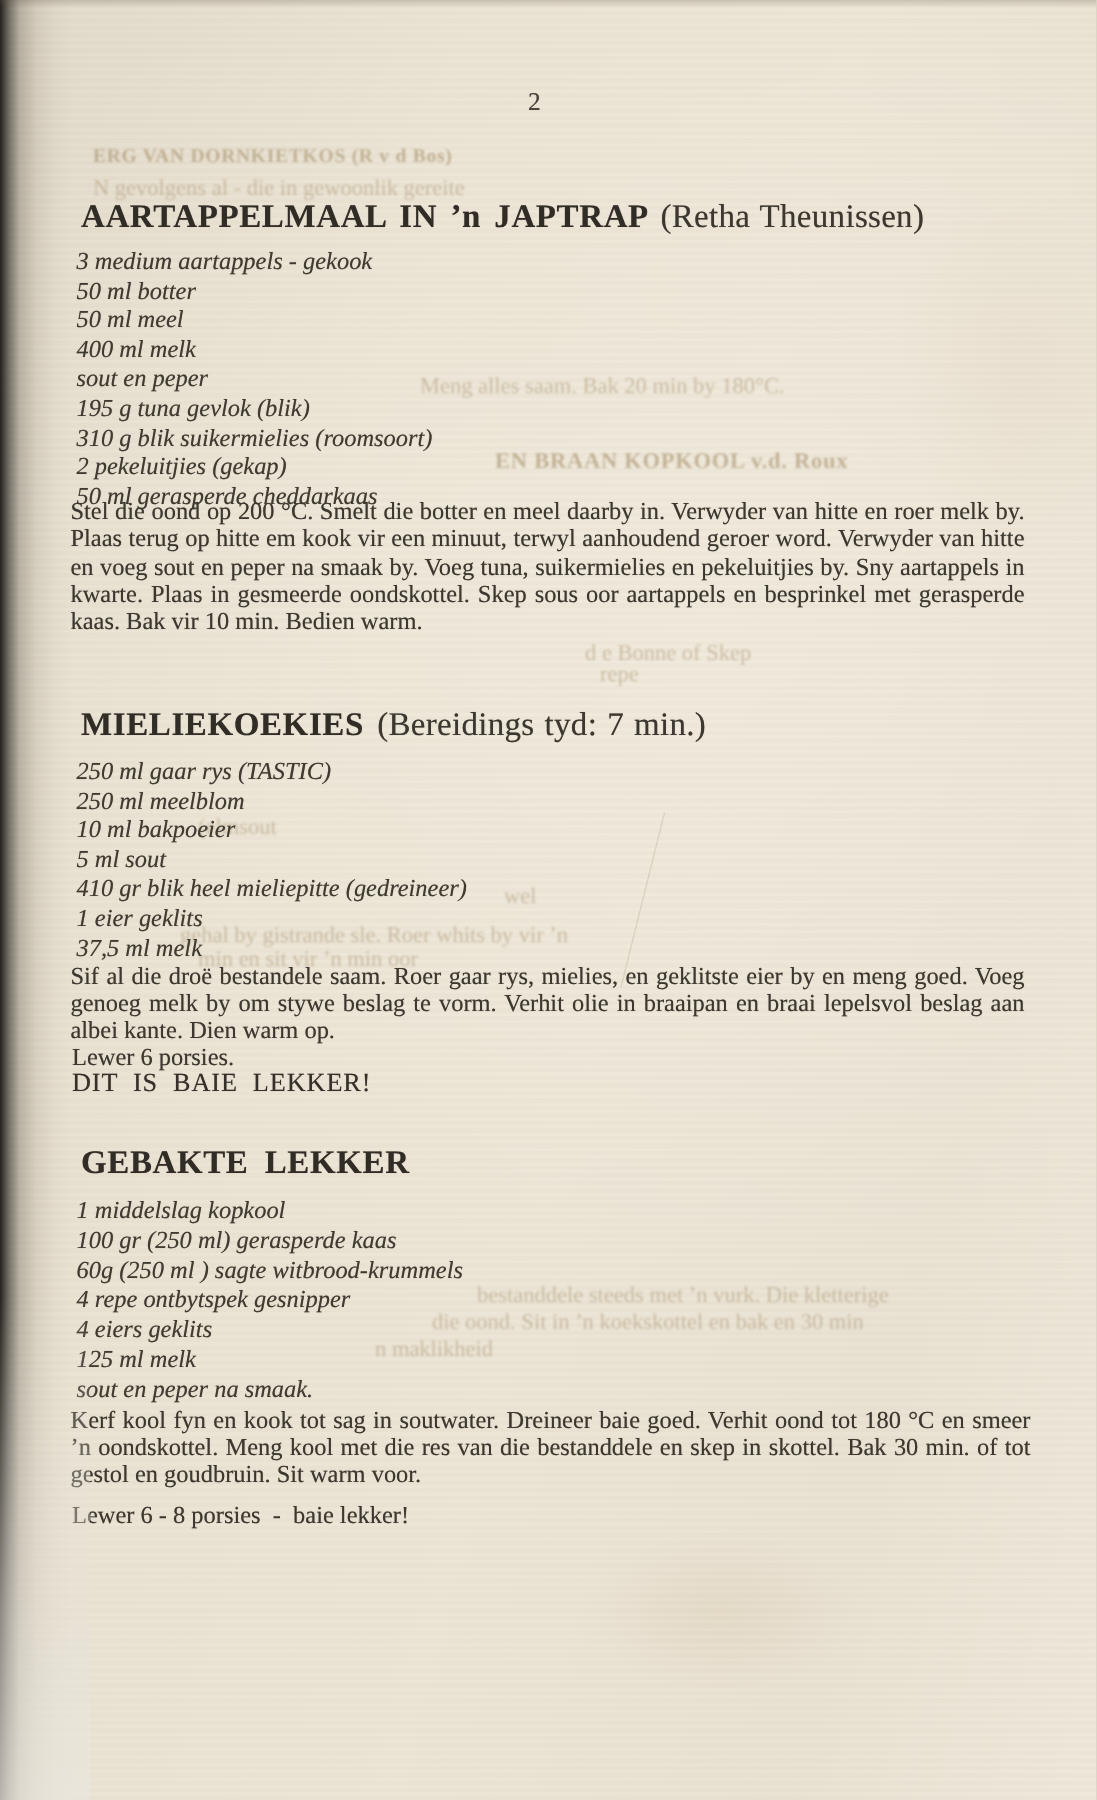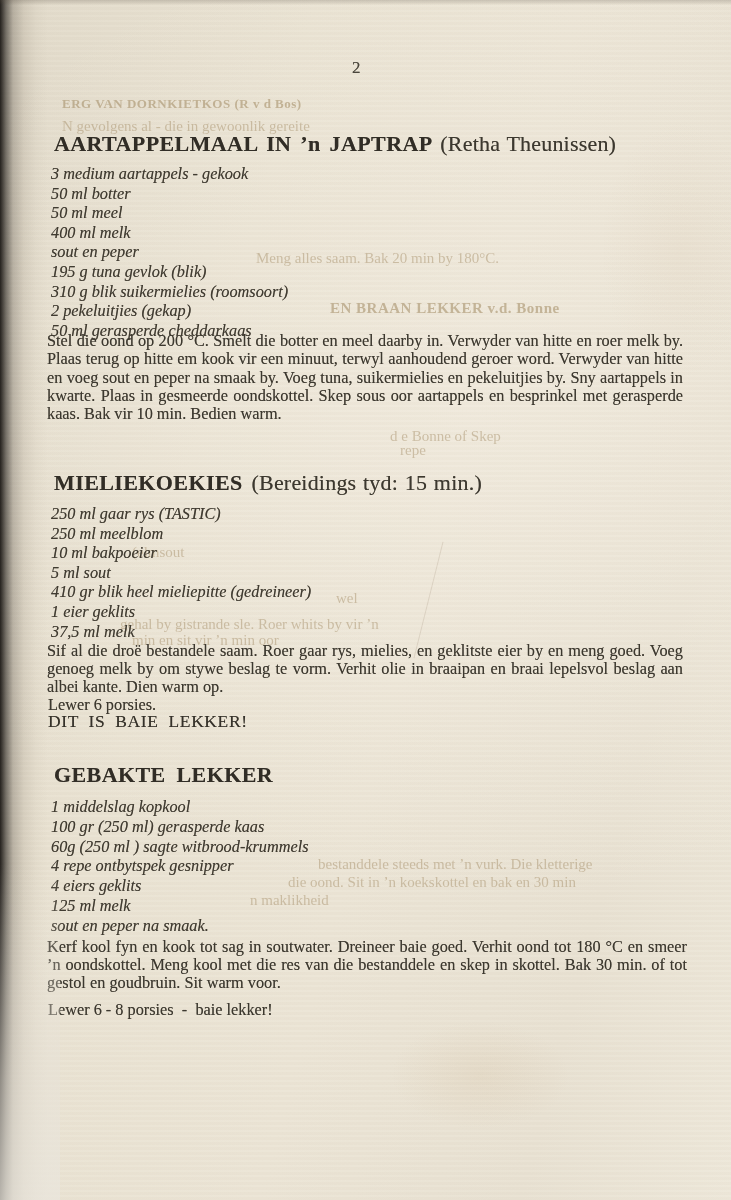--- a/index.html
+++ b/index.html
@@ -120,22 +120,22 @@
 
 <div class="page">
 
   <div class="stain-b"></div>
   <div class="stain-a"></div>
   <div class="crease"></div>
   <div class="texture"></div>
 
   <span class="ghost bold" style="left:62px;top:96px;">ERG VAN DORNKIETKOS  (R v d Bos)</span>
   <span class="ghost small" style="left:62px;top:118px;">N gevolgens al - die in gewoonlik gereite</span>
-  <span class="ghost small" style="left:256px;top:250px;text-align:center;">Meng alles saam. Bak 20 min by 180°C.</span>
-  <span class="ghost bold small" style="left:330px;top:300px;">EN BRAAN LEKKER  v.d. Bonne</span>
+  <span class="ghost small" style="left:280px;top:250px;text-align:center;">Meng alles saam. Bak 20 min by 180°C.</span>
+  <span class="ghost bold small" style="left:330px;top:300px;">EN BRAAN KOPKOOL  v.d. Roux</span>
   <span class="ghost small" style="left:390px;top:428px;">d e Bonne of Skep</span>
   <span class="ghost small" style="left:400px;top:442px;">repe</span>
   <span class="ghost small" style="left:132px;top:544px;">(elmsout</span>
   <span class="ghost small" style="left:336px;top:590px;">wel</span>
   <span class="ghost small" style="left:120px;top:616px;">gehal by gistrande sle. Roer whits by vir ’n</span>
   <span class="ghost small" style="left:132px;top:632px;">min en sit vir ’n min oor</span>
   <span class="ghost small" style="left:318px;top:856px;">bestanddele steeds  met  ’n  vurk.  Die  kletterige</span>
   <span class="ghost small" style="left:288px;top:874px;">die oond. Sit in ’n koekskottel en bak en 30 min</span>
   <span class="ghost small" style="left:250px;top:892px;">n maklikheid</span>
 
@@ -146,21 +146,21 @@
 50 ml botter
 50 ml meel
 400 ml melk
 sout en peper
 195 g tuna gevlok (blik)
 310 g blik suikermielies  (roomsoort)
 2 pekeluitjies (gekap)
 50 ml gerasperde cheddarkaas</div>
   <p class="body-text" style="left:47px;top:332px;width:636px;">Stel die oond op 200 °C. Smelt die botter en meel daarby in. Verwyder van hitte en roer melk by. Plaas terug op hitte em kook vir een minuut, terwyl aanhoudend geroer word. Verwyder van hitte en voeg sout en peper na smaak by. Voeg tuna, suikermielies en pekeluitjies by. Sny aartappels in kwarte. Plaas in gesmeerde oondskottel. Skep sous oor aartappels en besprinkel  met gerasperde kaas. Bak vir 10 min. Bedien warm.</p>
 
-  <h2 class="recipe-title" style="left:54px;top:470px;"><span>MIELIEKOEKIES</span> <span class="attribution">(Bereidings tyd: 15 min.)</span></h2>
+  <h2 class="recipe-title" style="left:54px;top:470px;"><span>MIELIEKOEKIES</span> <span class="attribution">(Bereidings tyd: 7 min.)</span></h2>
   <div class="ingredients" style="left:51px;top:504px;">250 ml gaar rys (TASTIC)
 250 ml meelblom
 10 ml bakpoeier
 5 ml sout
 410 gr blik heel mieliepitte (gedreineer)
 1 eier geklits
 37,5 ml melk</div>
   <p class="body-text" style="left:47px;top:642px;width:636px;line-height:17.8px;">Sif al die droë bestandele saam. Roer gaar rys, mielies, en geklitste eier by en meng goed.  Voeg genoeg melk by om stywe beslag te vorm. Verhit olie in braaipan en braai lepelsvol beslag aan albei kante. Dien warm op.</p>
   <div class="yield-line" style="left:48px;top:695px;">Lewer 6 porsies.</div>
   <div class="shout-line" style="left:48px;top:711px;">DIT IS BAIE LEKKER!</div>

